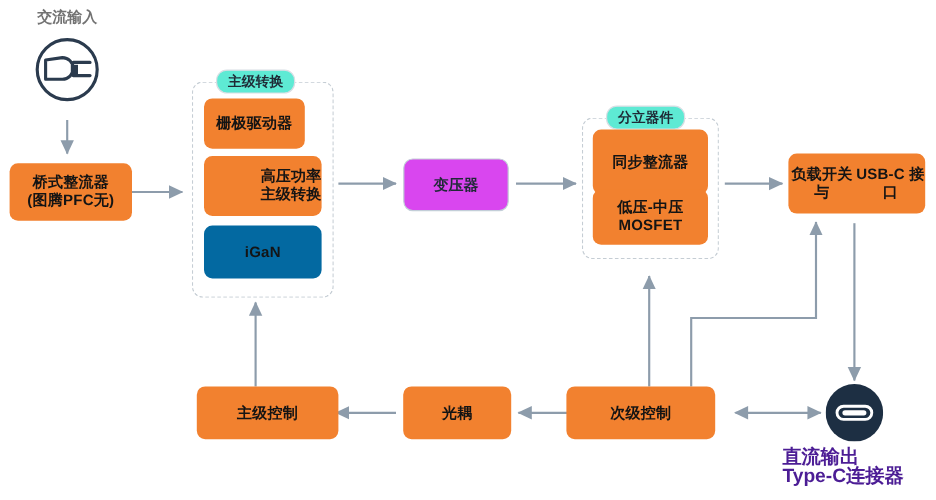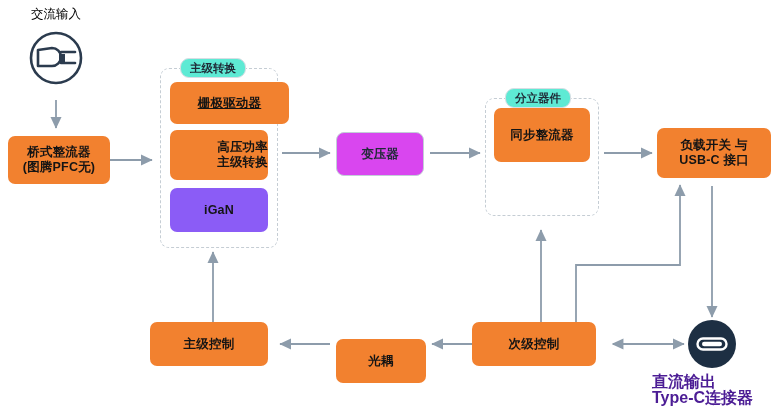--- a/index.html
+++ b/index.html
@@ -12,37 +12,37 @@
   }
   #canvas{position:absolute;left:0;top:0;width:780px;height:417px;}
   svg.wires{position:absolute;left:0;top:0;width:780px;height:417px;pointer-events:none;}
 
   .node{position:absolute;box-sizing:border-box;display:flex;align-items:center;justify-content:center;text-align:center;}
 
   .orange{
     background:#F2812F;border-radius:7px;color:#141414;
     font-weight:bold;font-size:12.5px;line-height:15px;letter-spacing:.2px;
   }
-  .orange.alt{background:#8b5cf6;}
+  .orange.alt{background:#0369a1;}
   .white-box{
     background:#d946ef;border:1px solid #c3ced8;border-radius:8px;
     color:#1f2a36;font-weight:bold;font-size:12.5px;line-height:15px;
   }
   .group{
     position:absolute;box-sizing:border-box;
     border:1px dashed #c5cdd4;border-radius:9px;background:transparent;
   }
   .group-label{
     position:absolute;background:#5eead4;border:1px solid #d8dee4;border-radius:9px;
     font-size:11.5px;font-weight:bold;color:#1f2a36;
     display:flex;align-items:center;justify-content:center;
     height:18px;padding:0 9px;white-space:nowrap;
   }
   .plain-label{
-    position:absolute;font-size:12.5px;font-weight:normal;color:#000000;
+    position:absolute;font-size:12.5px;font-weight:bold;color:#737373;
     line-height:16px;text-align:center;white-space:nowrap;
   }
   .ac-icon{position:absolute;}
   .usbc{position:absolute;}
   .caption{
     position:absolute;text-align:left;font-size:16px;font-weight:bold;
     color:#4c1d95;line-height:16px;white-space:nowrap;
   }
 </style>
 </head>
@@ -99,45 +99,49 @@
   </div>
 
   <div class="node orange" style="left:8px;top:136px;width:102px;height:48px;flex-direction:column;">
     <span>桥式整流器</span>
     <span>(图腾PFC无)</span>
   </div>
 
   <div class="group" style="left:160px;top:68px;width:118px;height:180px;"></div>
   <div class="group-label" style="left:180px;top:58px;">主级转换</div>
 
-  <div class="node orange" style="left:170px;top:82px;width:119px;height:42px;text-decoration:underline;">栅极驱动器</div>
+  <div class="node orange" style="left:170px;top:82px;width:84px;height:42px;">栅极驱动器</div>
 
   <div class="node orange" style="left:170px;top:130px;width:98px;height:50px;flex-direction:column;align-items:flex-end;">
     <span>高压功率</span>
     <span>主级转换</span>
   </div>
 
   <div class="node orange alt" style="left:170px;top:188px;width:98px;height:44px;">iGaN</div>
 
   <div class="node white-box" style="left:336px;top:132px;width:88px;height:44px;">变压器</div>
 
   <div class="group" style="left:485px;top:98px;width:114px;height:118px;"></div>
   <div class="group-label" style="left:505px;top:88px;">分立器件</div>
 
   <div class="node orange" style="left:494px;top:108px;width:96px;height:54px;">同步整流器</div>
 
+  <div class="node orange" style="left:494px;top:158px;width:96px;height:46px;flex-direction:column;">
+    <span>低压-中压</span>
+    <span>MOSFET</span>
+  </div>
 
-  <div class="node orange" style="left:657px;top:128px;width:114px;height:50px;flex-direction:column;">
+  <div class="node orange" style="left:657px;top:128px;width:114px;height:50px;">
     <span>负载开关 与</span>
     <span>USB-C 接口</span>
   </div>
 
-  <div class="node orange" style="left:150px;top:322px;width:118px;height:44px;">主级控制</div>
+  <div class="node orange" style="left:164px;top:322px;width:118px;height:44px;">主级控制</div>
 
-  <div class="node orange" style="left:336px;top:339px;width:90px;height:44px;">光耦</div>
+  <div class="node orange" style="left:336px;top:322px;width:90px;height:44px;">光耦</div>
 
   <div class="node orange" style="left:472px;top:322px;width:124px;height:44px;">次级控制</div>
 
   <div class="usbc" style="left:688px;top:320px;width:48px;height:48px;">
     <svg width="48" height="48" viewBox="0 0 48 48">
       <circle cx="24" cy="24" r="24" fill="#1d2f43"></circle>
       <rect x="9.5" y="18.5" width="29" height="11" rx="5.5" ry="5.5" fill="none" stroke="#ffffff" stroke-width="2.4"></rect>
       <rect x="14" y="21.8" width="20" height="4.4" rx="2.2" ry="2.2" fill="#ffffff"></rect>
     </svg>
   </div>

